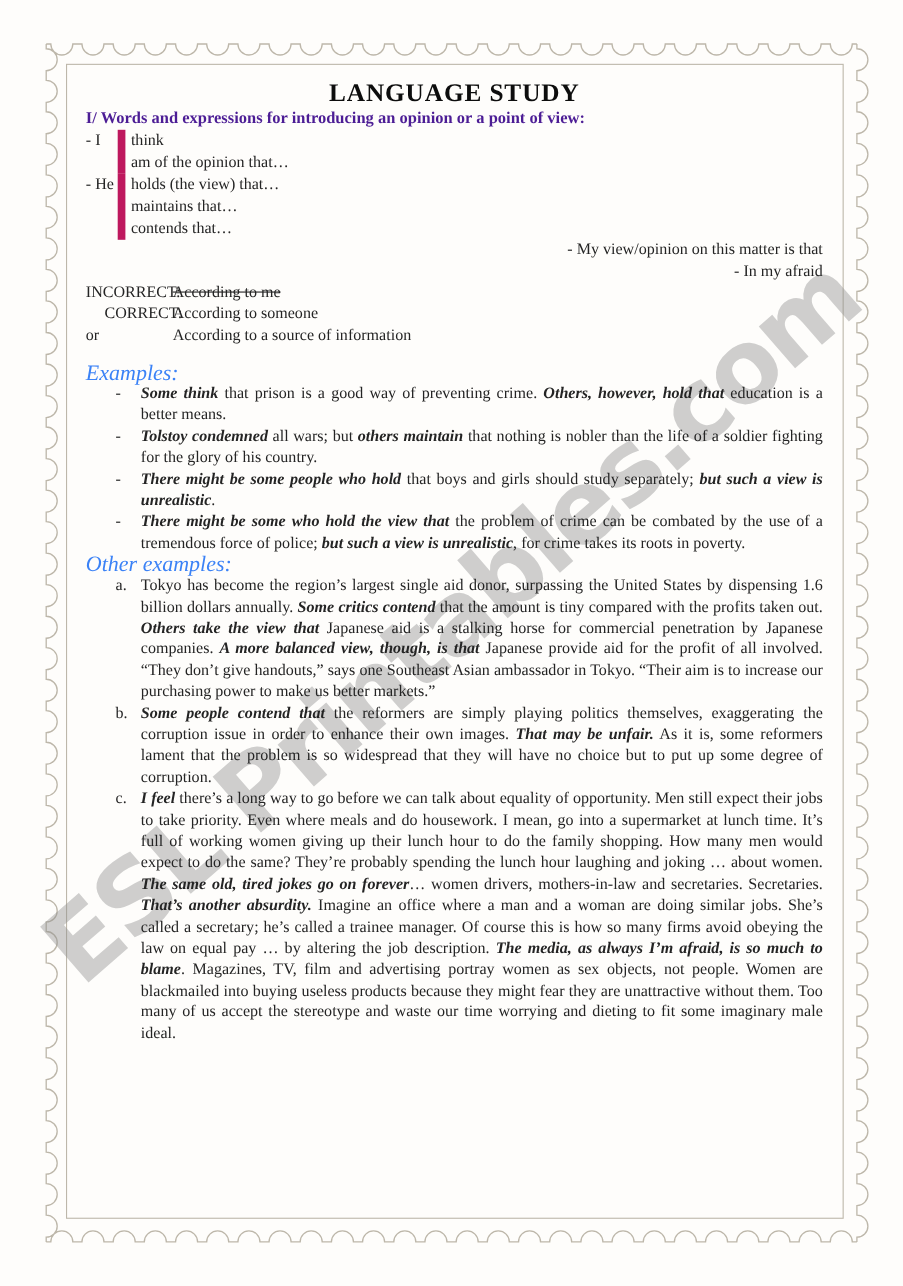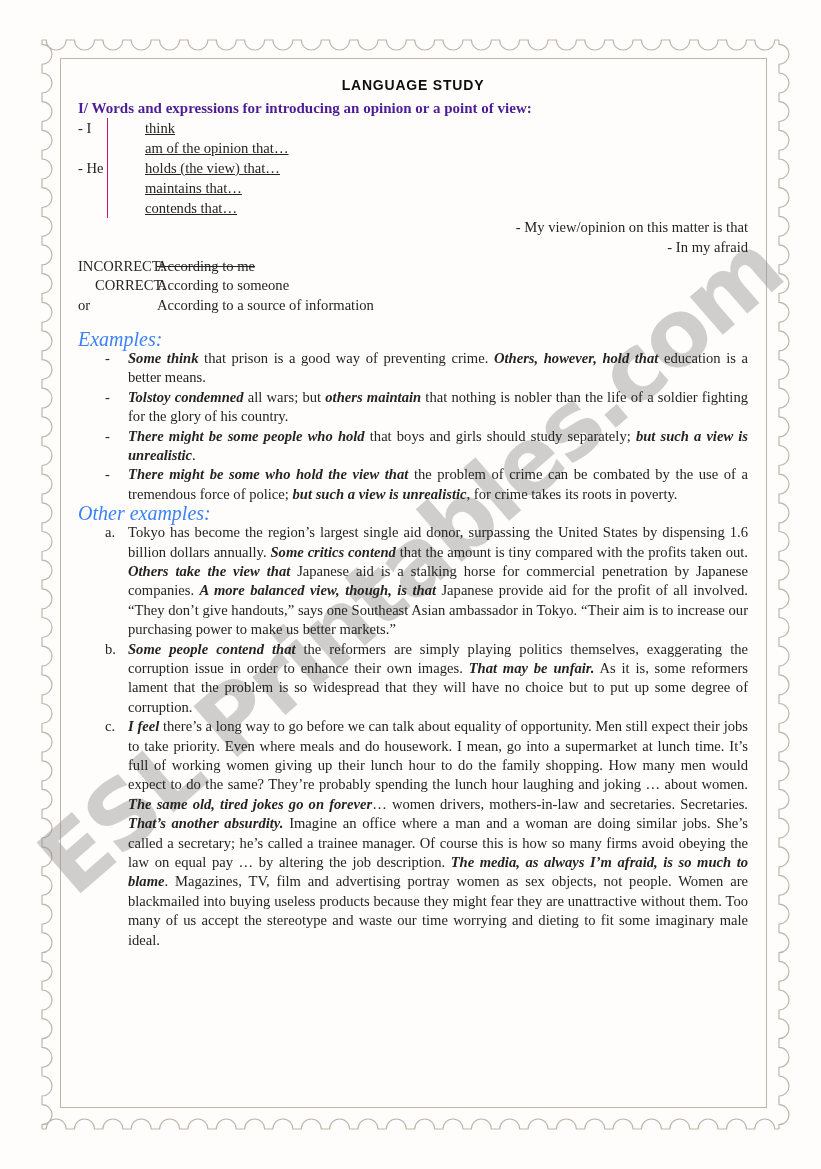--- a/index.html
+++ b/index.html
@@ -16,33 +16,33 @@
     color:#8f8f8f; opacity:0.42; pointer-events:none;
   }
 
   .content {
     position:absolute; left:78px; top:74px; width:670px; z-index:2;
     color:#242424; font-size:14.6px; line-height:19.4px;
   }
 
   .title {
     margin:0 0 3px 0; text-align:center;
-    font-family:Liberation Sans, sans-serif; font-weight:bold;
-    font-size:14px; line-height:22px; letter-spacing:0.8px; color:#0d0d0d;
+    font-family:Liberation Serif, serif; font-weight:bold;
+    font-size:23px; line-height:22px; letter-spacing:0.8px; color:#0d0d0d;
   }
 
   .section-heading {
     margin:0; color:#4c1d95; font-weight:bold;
     font-size:15px; line-height:19px;
   }
 
   .opinion-table { margin:0; }
   .op-group { display:flex; }
   .op-subject { flex:0 0 29px; width:29px; line-height:20px; }
-  .op-phrases { flex:1; border-left:1px solid #be185d; padding-left:37px;text-decoration:underline; }
+  .op-phrases { flex:1; border-left:7px solid #be185d; padding-left:5px; }
   .op-phrases div { line-height:20px; }
 
   .plain-line { line-height:19.5px;text-align:right; }
 
   .c-row { display:flex; line-height:19.3px; }
   .c-label { flex:0 0 79px; width:79px; box-sizing:border-box; }
   .c-label.l2 { padding-left:17px; }
   .c-label.l3 { text-align:left; padding-right:9px; }
   .struck { text-decoration:line-through; }
 

